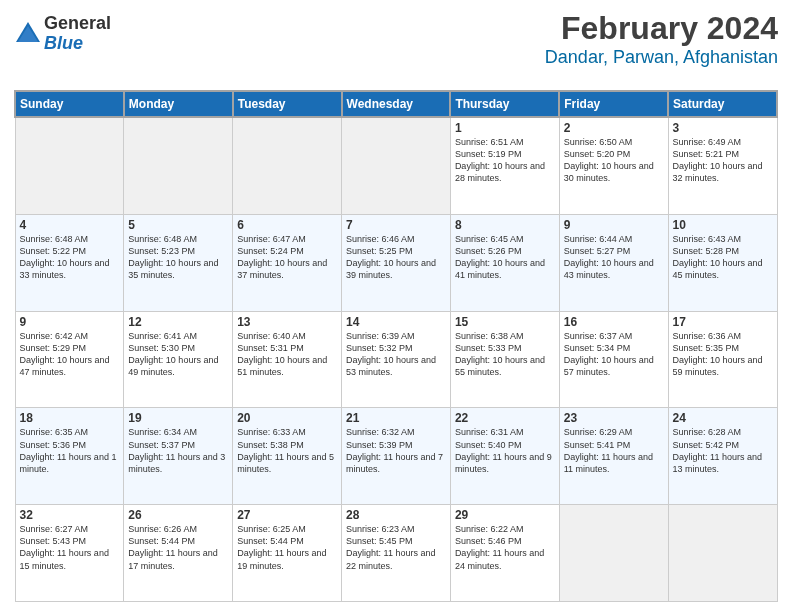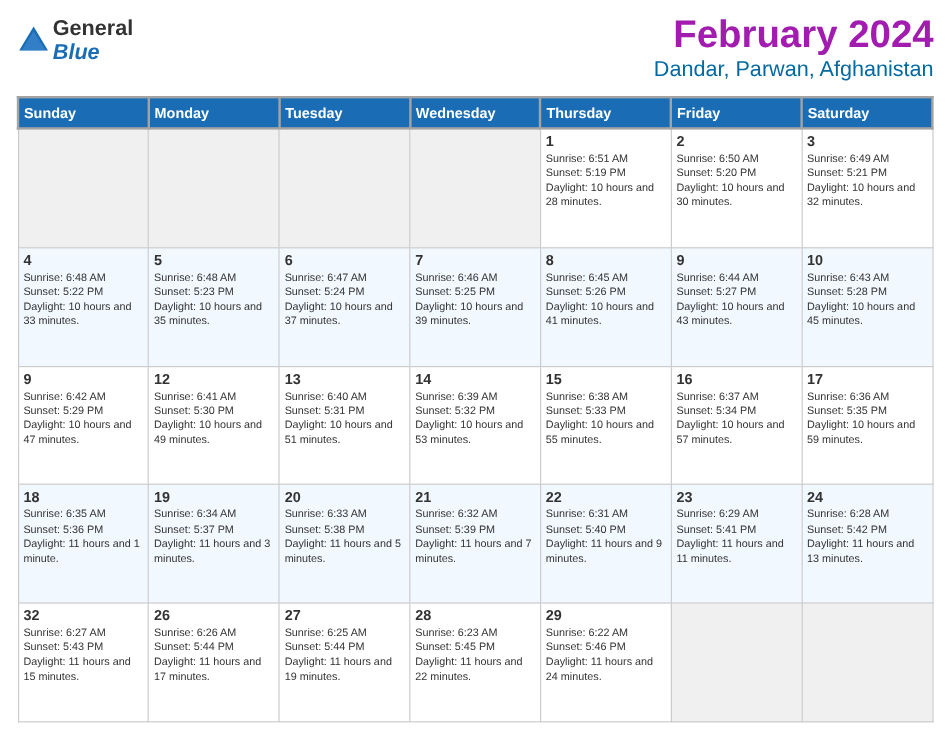--- a/index.html
+++ b/index.html
@@ -14,21 +14,21 @@
       width: 792px;
       height: 612px;
       padding: 10px 14px;
       display: flex;
       flex-direction: column;
     }
     .header {
       display: flex;
       justify-content: space-between;
       align-items: flex-start;
-      margin-bottom: 12px;
+      margin-bottom: 22px;
     }
     .logo {
       display: flex;
       align-items: center;
       margin-top: 4px;
     }
     .logo-text {
       display: flex;
       flex-direction: column;
       line-height: 1.1;
@@ -48,21 +48,21 @@
       width: 28px;
       height: 28px;
       margin-right: 2px;
     }
     .title-block {
       text-align: right;
     }
     .month-title {
       font-size: 32px;
       font-weight: bold;
-      color: #a21caf;
+      color: #404040;
     }
     .location {
       font-size: 18px;
       color: #0369a1;
     }
     .calendar {
       flex: 1;
       border-collapse: collapse;
       width: 100%;
       table-layout: fixed;

